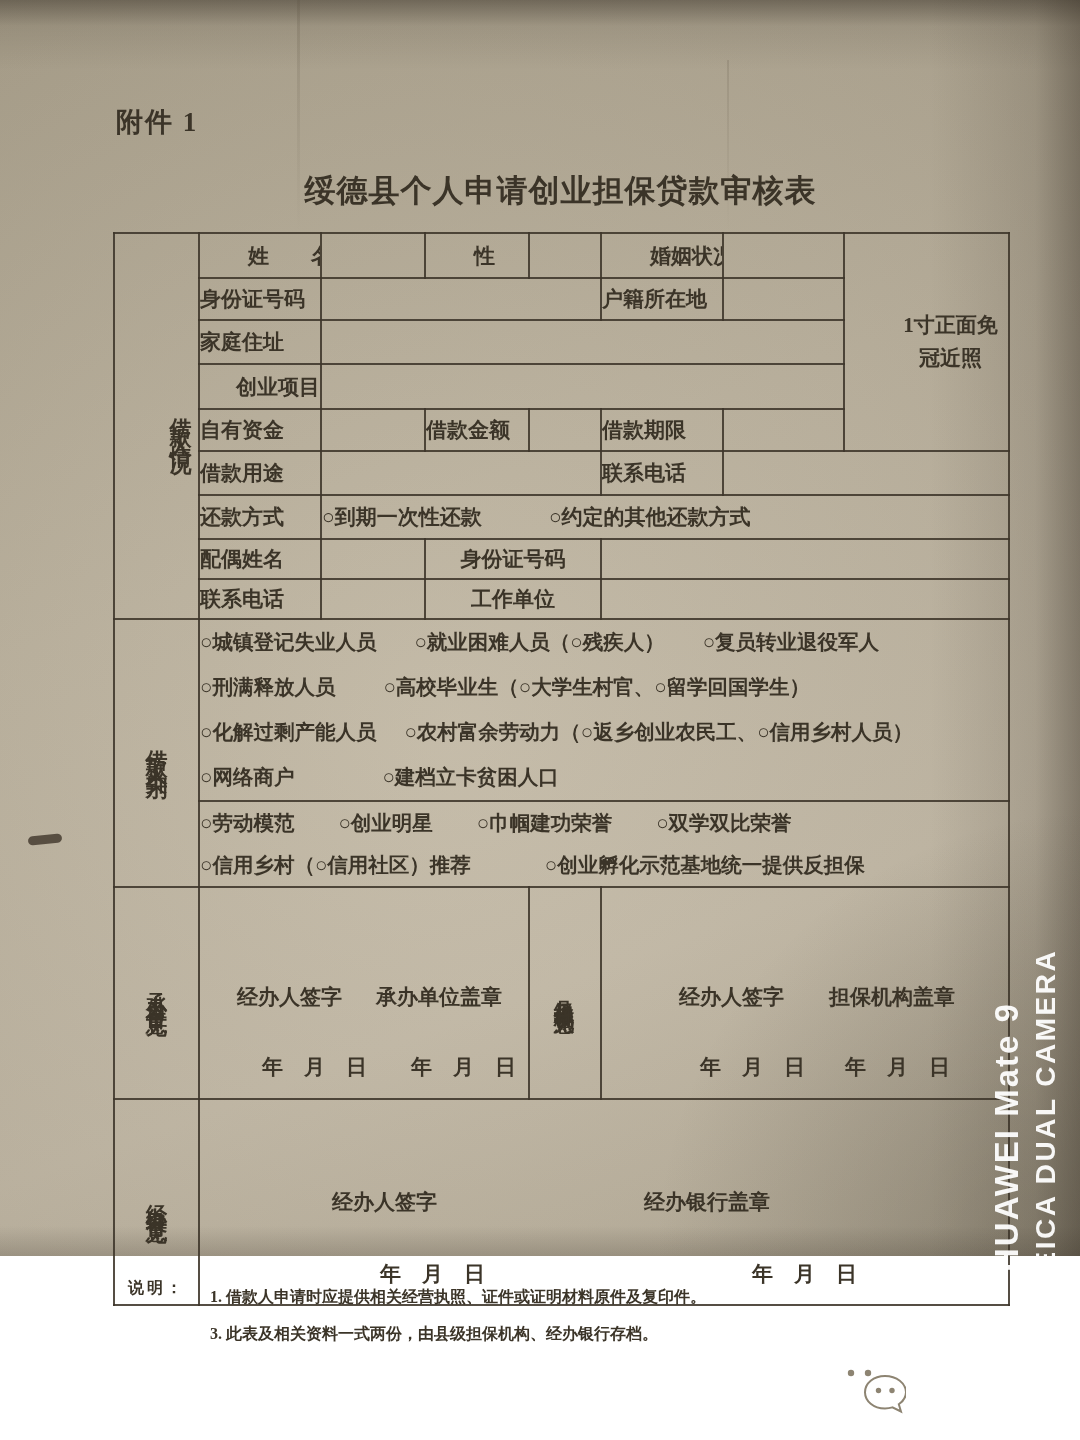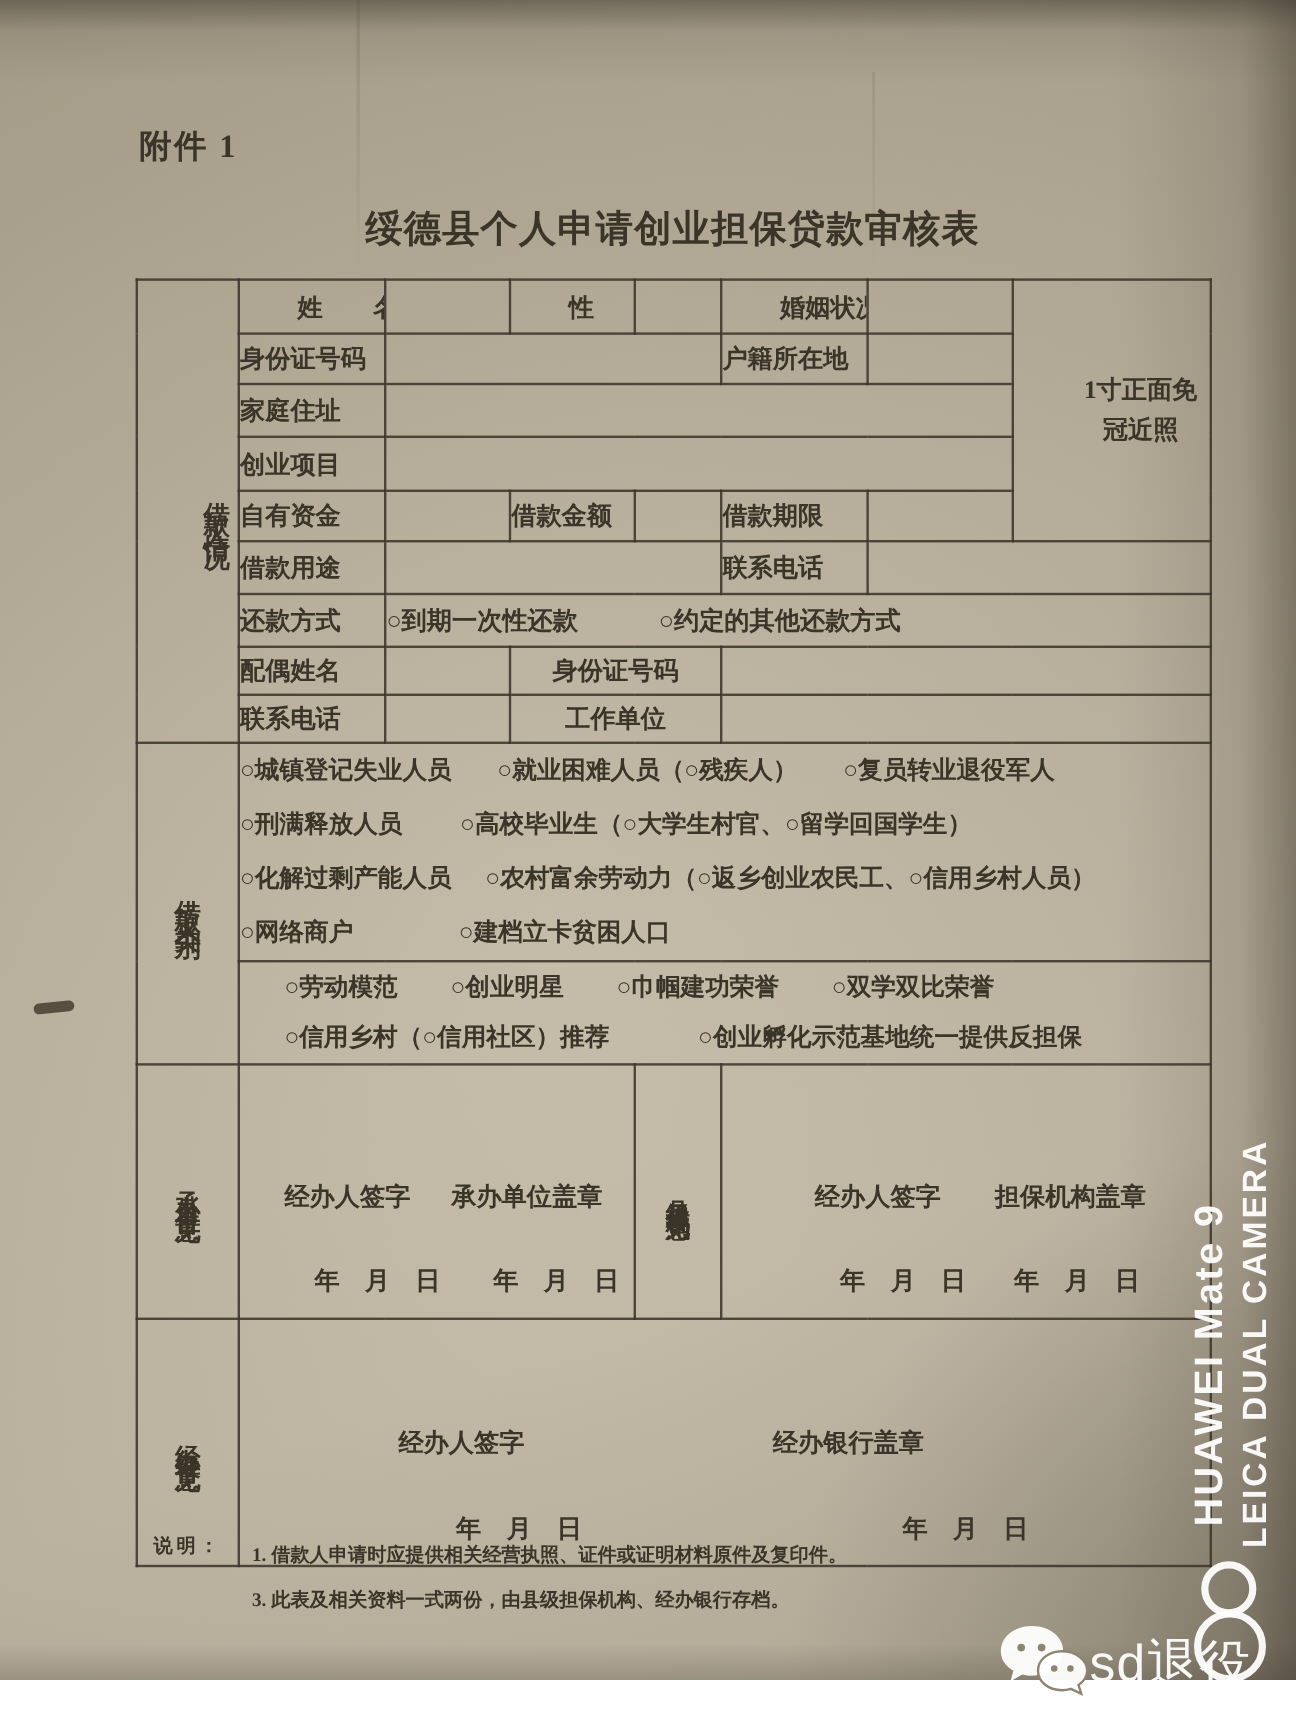--- a/index.html
+++ b/index.html
@@ -1,21 +1,21 @@
 <!DOCTYPE html>
 <html><head>
 <meta charset="utf-8">
 <style>
   html,body{margin:0;padding:0;}
   body{
     width:1080px;height:1440px;overflow:hidden;
     font-family:"Liberation Serif","DejaVu Serif",serif;
   }
   .photo{
-    position:relative;width:1080px;height:1400px;
+    position:relative;width:1080px;height:1256px;
     color:#3b3428;
     background:
       radial-gradient(circle 620px at 102% 100%, rgba(58,53,42,.34), rgba(58,53,42,0) 72%),
       linear-gradient(270deg, rgba(50,42,32,.42) 0px, rgba(50,42,32,.14) 45px, rgba(50,42,32,0) 150px),
       linear-gradient(180deg, rgba(42,35,26,.45) 0px, rgba(42,35,26,.10) 26px, rgba(42,35,26,0) 70px),
       linear-gradient(0deg, rgba(42,35,26,.20) 0px, rgba(42,35,26,0) 30px),
       radial-gradient(ellipse 130% 115% at 42% 58%, rgba(255,255,255,.09), rgba(30,24,16,.16) 97%),
       linear-gradient(160deg,#afa58f 0%,#bcb29d 40%,#c3b9a5 72%,#b6ac97 100%);
   }
   .crease{position:absolute;pointer-events:none;}
@@ -45,23 +45,23 @@
   .photo-cell{text-align:center;vertical-align:middle;padding:0 8px;line-height:1.55;}
   td.side-cell{text-align:center;vertical-align:middle;}
   .vtext{writing-mode:vertical-rl;text-orientation:upright;display:inline-block;}
   .side-info .vtext{font-size:22px;letter-spacing:9px;}
   .side-cat .vtext{font-size:22px;letter-spacing:7px;}
   .side-agency .vtext{font-size:21px;letter-spacing:5px;}
   .side-county .vtext{font-size:20px;letter-spacing:2px;}
   .side-bank .vtext{font-size:21px;letter-spacing:4px;}
 
   tr.r1 td{height:43px;padding-left:48px;} tr.r2 td{height:40px;} tr.r3 td{height:42px;}
-  tr.r4 td{height:43px;} tr.r5 td{height:40px;margin-top:41px;} tr.r6 td{height:42px;}
+  tr.r4 td{height:43px;text-align:right;} tr.r5 td{height:40px;margin-top:41px;} tr.r6 td{height:42px;}
   tr.r7 td{height:42px;} tr.r8 td{height:38px;} tr.r9 td{height:38px;}
-  tr.r10 td{height:178px;} tr.r11 td{height:80px;padding-left:37px;}
+  tr.r10 td{height:178px;} tr.r11 td{height:80px;}
   tr.r12 td{height:210px;} tr.r13 td{height:204px;}
 
   .opts{padding-left:14px;}
   .opts .opt{display:inline-block;margin-right:62px;white-space:nowrap;}
   .cat-cell{vertical-align:top;padding:14px 0 0 12px;}
   .cat-cell-2{padding-top:6px;}
   .cat-line{display:flex;line-height:45px;font-size:20.5px;white-space:nowrap;}
   .cat-cell-2 .cat-line{line-height:42px;}
   .op-cell{position:relative;border-radius:31px;}
   .op-line{position:absolute;left:0;right:0;display:flex;justify-content:space-between;white-space:nowrap;}

